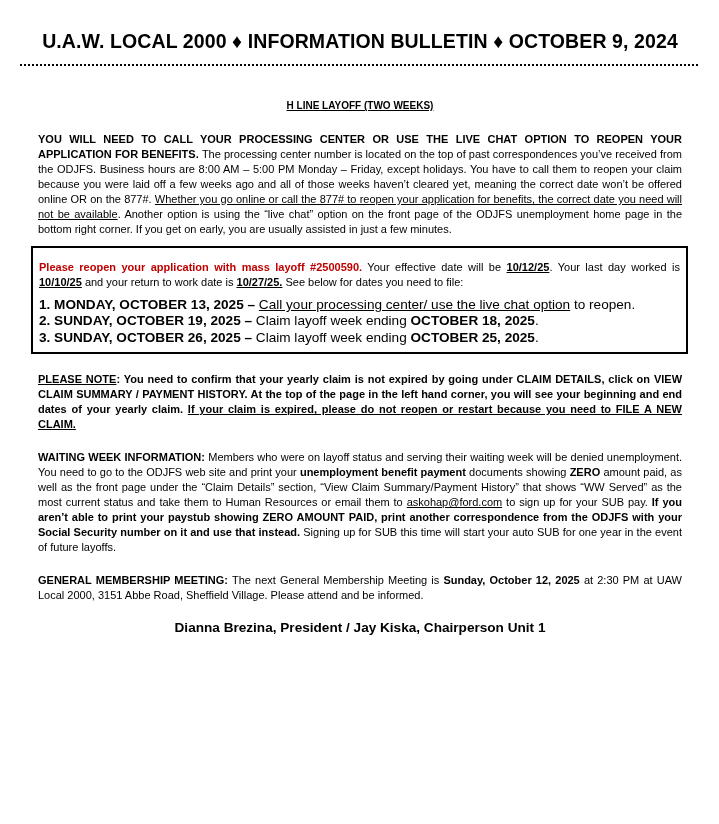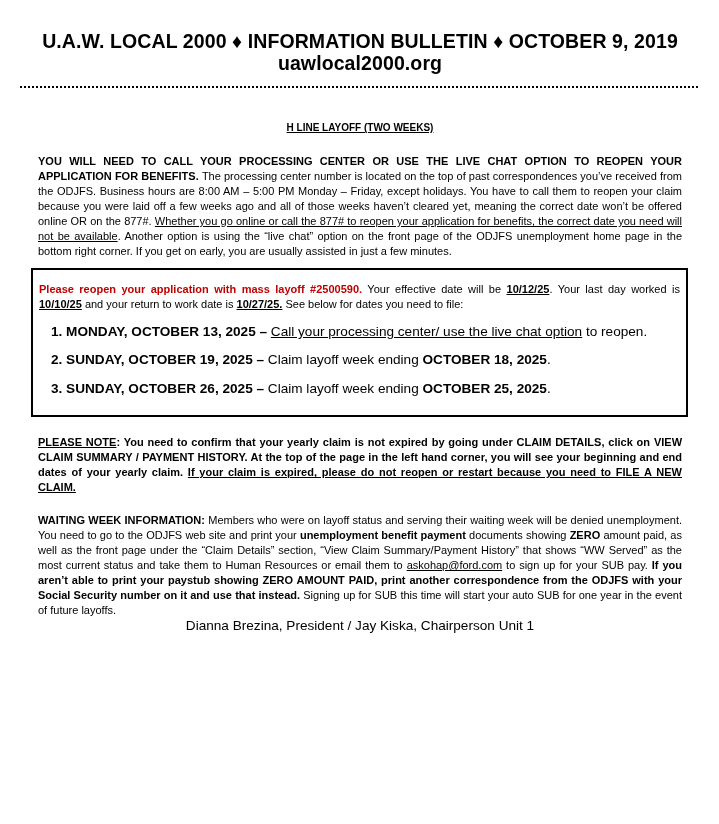--- a/index.html
+++ b/index.html
@@ -45,41 +45,42 @@
   .para.tight { margin-top: 0; }
   .notice-box {
     margin: 9px -6px 0 -7px;
     border: 2px solid #000000;
     padding: 12px 6px 6px 6px;
   }
   .notice-list { margin-top: 7px; }
   .list-item {
     font-size: 13.6px;
     line-height: 16.4px;
-    margin: 12px;
+    margin: 0;
     text-align: left;
   }
   .b { font-weight: bold; }
   .u { text-decoration: underline; }
   .red { color: #C00000; }
   a { color: inherit; text-decoration: underline; cursor: pointer; }
   .footer {
+    margin-top: 17px;
     text-align: center;
     font-size: 13.6px;
     line-height: 16.4px;
+    font-weight: bold;
   }
 </style>
 </head>
 <body>
 
 <div class="page">
 
   <header>
-    <div class="masthead-title">U.A.W. LOCAL 2000 ♦ INFORMATION BULLETIN ♦ OCTOBER 9, 2019</div>
-    <div class="masthead-site">uawlocal2000.org</div>
+    <div class="masthead-title">U.A.W. LOCAL 2000 ♦ INFORMATION BULLETIN ♦ OCTOBER 9, 2024</div>
   </header>
 
   <div class="dotted-rule"></div>
 
   <h1 class="doc-heading">H LINE LAYOFF (TWO WEEKS)</h1>
 
   <p class="para"><span class="b">YOU WILL NEED TO CALL YOUR PROCESSING CENTER OR USE THE LIVE CHAT OPTION TO REOPEN YOUR APPLICATION FOR BENEFITS. </span><span>The processing center number is located on the top of past correspondences you’ve received from the ODJFS. Business hours are 8:00 AM – 5:00 PM Monday – Friday, except holidays. You have to call them to reopen your claim because you were laid off a few weeks ago and all of those weeks haven’t cleared yet, meaning the correct date won’t be offered online OR on the 877#. </span><span class="u">Whether you go online or call the 877# to reopen your application for benefits, the correct date you need will not be available</span><span>. Another option is using the “live chat” option on the front page of the ODJFS unemployment home page in the bottom right corner. If you get on early, you are usually assisted in just a few minutes.</span></p>
 
   <div class="notice-box">
     <p class="para tight"><span class="b red" style="color: rgb(192, 0, 0);">Please reopen your application with mass layoff #2500590.</span><span> Your effective date will be </span><span class="b u">10/12/25</span><span>. Your last day worked is </span><span class="b u">10/10/25</span><span> and your return to work date is </span><span class="b u">10/27/25.</span><span> See below for dates you need to file:</span></p>
@@ -88,18 +89,19 @@
       <p class="list-item"><span class="b">2. SUNDAY, OCTOBER 19, 2025 – </span><span>Claim layoff week ending </span><span class="b">OCTOBER 18, 2025</span><span>.</span></p>
       <p class="list-item"><span class="b">3. SUNDAY, OCTOBER 26, 2025 – </span><span>Claim layoff week ending </span><span class="b">OCTOBER 25, 2025</span><span>.</span></p>
     </div>
   </div>
 
   <p class="para"><span class="b u">PLEASE NOTE</span><span class="b">: You need to confirm that your yearly claim is not expired by going under CLAIM DETAILS, click on VIEW CLAIM SUMMARY / PAYMENT HISTORY. At the top of the page in the left hand corner, you will see your beginning and end dates of your yearly claim. </span><span class="b u">If your claim is expired, please do not reopen or restart because you need to FILE A NEW CLAIM.</span></p>
 
 
   <p class="para"><span class="b">WAITING WEEK INFORMATION:</span><span> Members who were on layoff status and serving their waiting week will be denied unemployment. You need to go to the ODJFS web site and print your </span><span class="b">unemployment benefit payment</span><span> documents showing </span><span class="b">ZERO</span><span> amount paid, as well as the front page under the “Claim Details” section, “View Claim Summary/Payment History” that shows “WW Served” as the most current status and take them to Human Resources or email them to </span><a class="u">askohap@ford.com</a><span> to sign up for your SUB pay. </span><span class="b">If you aren’t able to print your paystub showing ZERO AMOUNT PAID, print another correspondence from the ODJFS with your Social Security number on it and use that instead.</span><span> Signing up for SUB this time will start your auto SUB for one year in the event of future layoffs.</span></p>
 
+  <p class="para"><span class="b">GENERAL MEMBERSHIP MEETING:</span><span> The next General Membership Meeting is </span><span class="b">Sunday, October 12, 2025</span><span> at 2:30 PM at UAW Local 2000, 3151 Abbe Road, Sheffield Village. Please attend and be informed.</span></p>
 
   <footer class="footer">
     <div>Dianna Brezina, President / Jay Kiska, Chairperson Unit 1</div>
   </footer>
 
 </div>
 
 </body></html>

